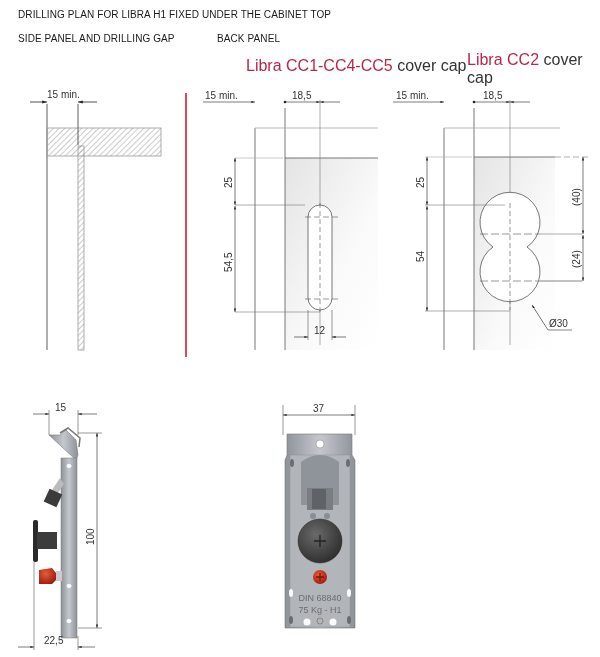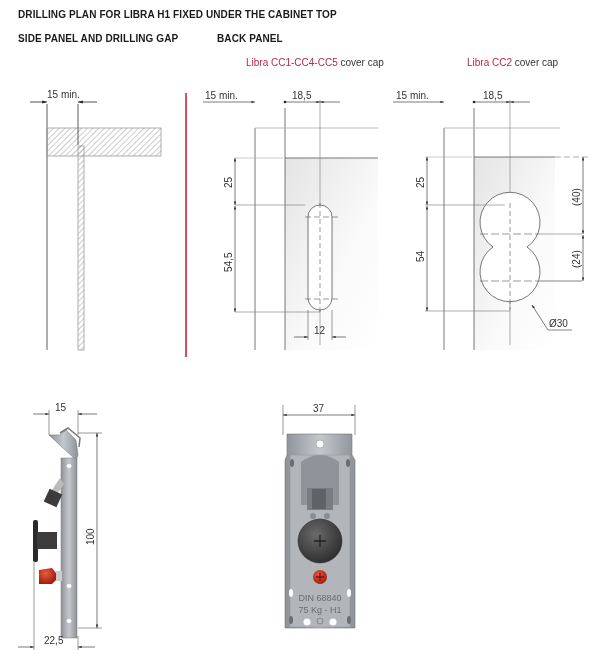--- a/index.html
+++ b/index.html
@@ -1,33 +1,33 @@
 <!DOCTYPE html>
 <html><head>
 <meta charset="utf-8">
 <style>
   html,body{margin:0;padding:0;background:#fff;}
   body{width:600px;height:657px;position:relative;overflow:hidden;font-family:"Liberation Sans",sans-serif;}
-  .h{position:absolute;font-weight:bold;font-size:10px;color:#1a1a1a;letter-spacing:0.1px;}
-  .cap{position:absolute;font-size:10px;color:#333;}
+  .h{position:absolute;font-weight:normal;font-size:10px;color:#1a1a1a;letter-spacing:0.1px;}
+  .cap{position:absolute;font-size:16px;color:#333;}
   .cap .red{color:#b8274a;}
   svg{position:absolute;left:0;top:0;}
   .dim{font-family:"Liberation Sans",sans-serif;font-size:10px;fill:#333;}
 </style>
 </head>
 <body>
 
 <div class="h" style="left:18px;top:9px;">DRILLING PLAN FOR LIBRA H1 FIXED UNDER THE CABINET TOP</div>
 <div class="h" style="left:18px;top:33px;">SIDE PANEL AND DRILLING GAP</div>
 <div class="h" style="left:217px;top:33px;">BACK PANEL</div>
 
 <div class="cap" style="left:246px;top:57px;">
   <span class="red">Libra CC1-CC4-CC5</span><span> cover cap</span>
 </div>
-<div class="cap" style="left:467px;top:57px;">
+<div class="cap" style="left:467px;top:51px;">
   <span class="red">Libra CC2</span><span> cover cap</span>
 </div>
 
 <svg width="600" height="657" viewBox="0 0 600 657">
   <defs>
     <pattern id="hatch" width="4" height="4" patternUnits="userSpaceOnUse" patternTransform="rotate(45)">
       <line x1="0" y1="0" x2="0" y2="4" stroke="#999" stroke-width="1"></line>
     </pattern>
     <linearGradient id="shade1" x1="0" y1="0" x2="1" y2="1">
       <stop offset="0" stop-color="#e4e4e4"></stop>

